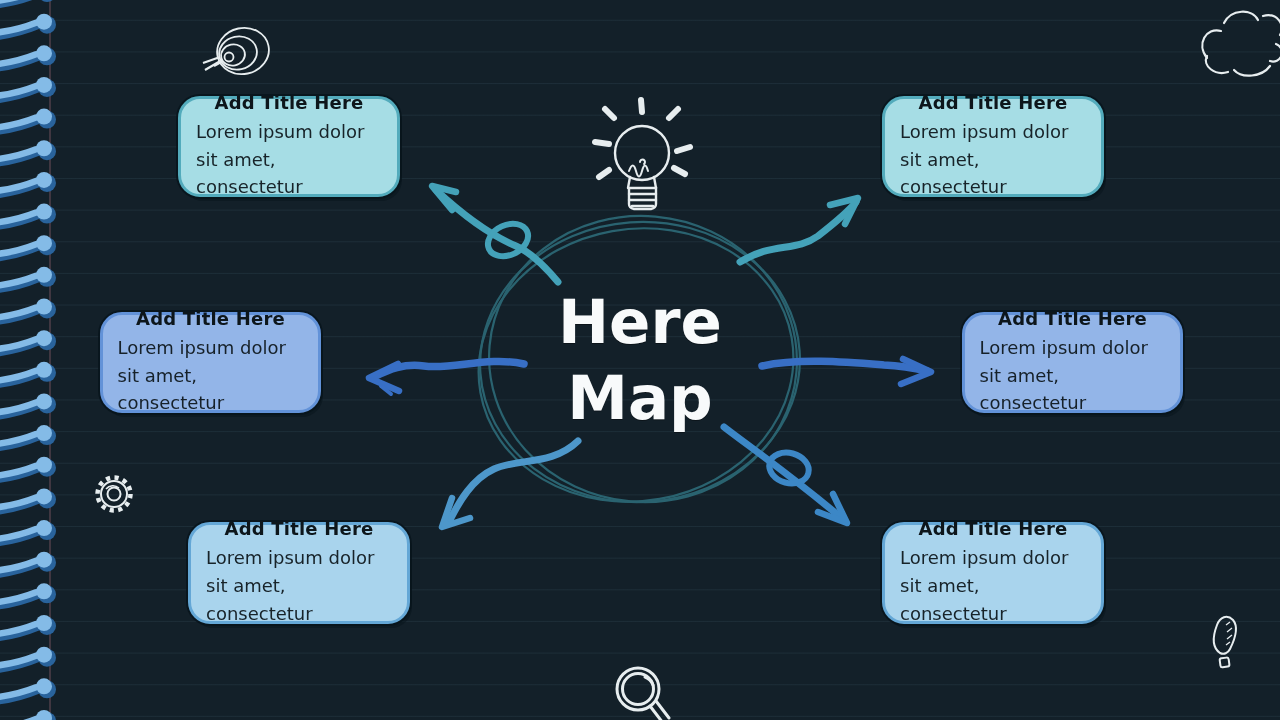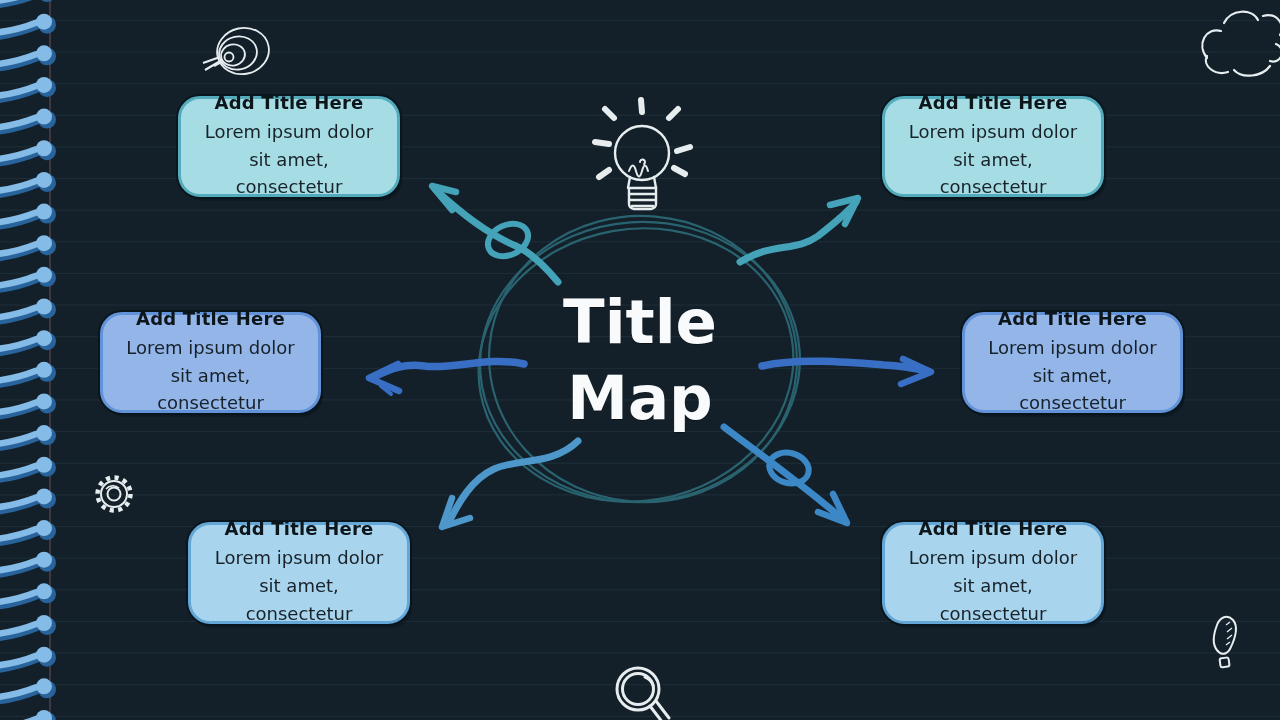--- a/index.html
+++ b/index.html
@@ -10,21 +10,21 @@
     background-image:linear-gradient(to bottom, transparent 0 19.5px, var(--ruled-line,#7fb2c917) 19.5px 20.8px, transparent 20.8px 31.65px);
     background-size:100% 31.65px;
     font-family:"DejaVu Sans","Liberation Sans",sans-serif;
   }
   .margin-line{position:absolute;left:49px;top:0;width:2px;height:720px;background:var(--margin-line,#c77a8c40);}
   .overlay{position:absolute;left:0;top:0;pointer-events:none;}
   .node{
     position:absolute;width:222px;height:101px;border-radius:22px;border:3px solid;
     box-shadow:0 0 0 2px rgba(7,20,27,.8), 3px 5px 0 -1px rgba(7,20,27,.5);
     display:flex;flex-direction:column;align-items:center;justify-content:center;
-    gap:5px;padding:8px 12px;text-align:center;
+    gap:5px;padding:8px 12px;text-align:left;
   }
   .node--cyan{background:var(--cyan-fill,#a6dde5);border-color:var(--cyan-border,#53abbc);}
   .node--blue{background:var(--blue-fill,#93b5e8);border-color:var(--blue-border,#6292d8);}
   .node--lightblue{background:var(--lightblue-fill,#a9d4ed);border-color:var(--lightblue-border,#64a7d6);}
   .pos-tl{left:178px;top:96px;}
   .pos-tr{left:882px;top:96px;}
   .pos-ml{left:100px;top:312px;width:221px;}
   .pos-mr{left:962px;top:312px;width:221px;}
   .pos-bl{left:188px;top:522px;height:102px;}
   .pos-br{left:882px;top:522px;height:102px;}
@@ -279,21 +279,21 @@
         <circle cx="44" cy="686.2999999999997" r="8" fill="var(--spiral-light)"></circle>
       </g>
       <g>
         <path d="M -4 731.9499999999997 C 12 729.9499999999997 26 725.9499999999997 38 720.9499999999997" stroke="var(--spiral-dark)" stroke-width="9" fill="none" stroke-linecap="round"></path>
         <path d="M -4 728.9499999999997 C 12 726.9499999999997 26 722.9499999999997 36 718.9499999999997" stroke="var(--spiral-light)" stroke-width="6.5" fill="none" stroke-linecap="round"></path>
         <circle cx="47" cy="720.9499999999997" r="9" fill="var(--spiral-dark)"></circle>
         <circle cx="44" cy="717.9499999999997" r="8" fill="var(--spiral-light)"></circle>
       </g>
     </svg>
 
-  <div class="center-title">Title Map</div>
+  <div class="center-title">Here Map</div>
 
   <div class="node node--cyan pos-tl">
     <div class="node-title">Add Title Here</div>
     <div class="node-body">Lorem ipsum dolor sit amet, consectetur</div>
   </div>
   <div class="node node--cyan pos-tr">
     <div class="node-title">Add Title Here</div>
     <div class="node-body">Lorem ipsum dolor sit amet, consectetur</div>
   </div>
   <div class="node node--blue pos-ml">

